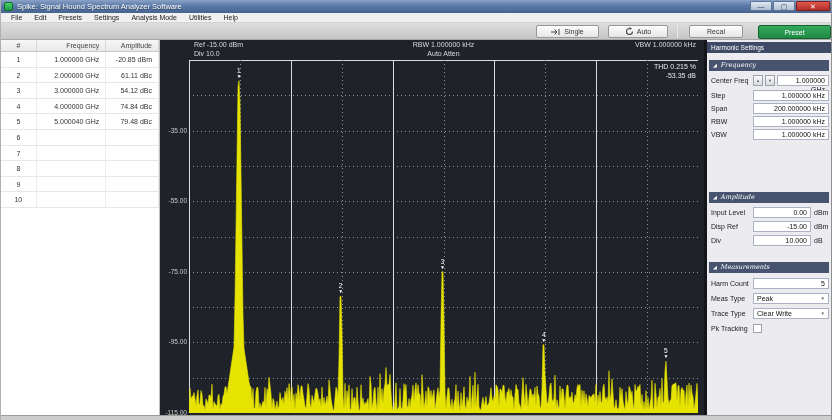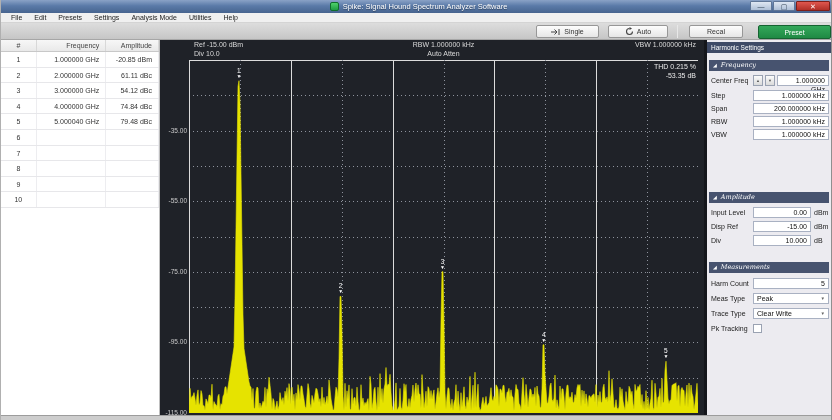--- a/index.html
+++ b/index.html
@@ -2,21 +2,21 @@
 <html><head>
 <meta charset="utf-8">
 <style>
   * { margin:0; padding:0; box-sizing:border-box; }
   html,body { width:832px; height:420px; overflow:hidden; }
   body { font-family:"Liberation Sans", sans-serif; position:relative; background:#c9c9c9; }
   #window { position:absolute; inset:0; width:832px; height:420px; overflow:hidden; border-left:1px solid #b0b0b0; border-right:1px solid #8f8f8f; }
 
   
   .titlebar { position:absolute; left:0; top:0; width:832px; height:13px;
-    background:linear-gradient(#8aa2c6, #5a7aa8 45%, #47648f); display:flex; align-items:center;justify-content:center; }
+    background:linear-gradient(#8aa2c6, #5a7aa8 45%, #47648f); display:flex; align-items:center; }
   .app-icon { width:9px; height:9px; margin:0 4px 0 3px; background:linear-gradient(#4fd06a,#1e9e42); border-radius:2px; border:1px solid #0e6e2a; }
   .title-text { color:#fff; font-size:7.5px; text-shadow:0 1px 1px rgba(0,0,0,.4); }
   .win-btns { position:absolute; right:3px; top:1px; display:flex; gap:1px; }
   .win-btn { width:22px; height:10px; font-size:7px; line-height:9px; text-align:center; color:#2c3e50;
     background:linear-gradient(#dfe7f2,#aebfd6); border:1px solid #5f7596; border-radius:1px; }
   .win-btn.close { width:34px; background:linear-gradient(#e0574f,#b03028); color:#fff; border-color:#7e1f19; }
 
   
   .menubar { position:absolute; left:0; top:13px; width:832px; height:10px; background:#f0f0f0;
     border-bottom:1px solid #d4d4d4; display:flex; align-items:center; padding-left:4px; }

